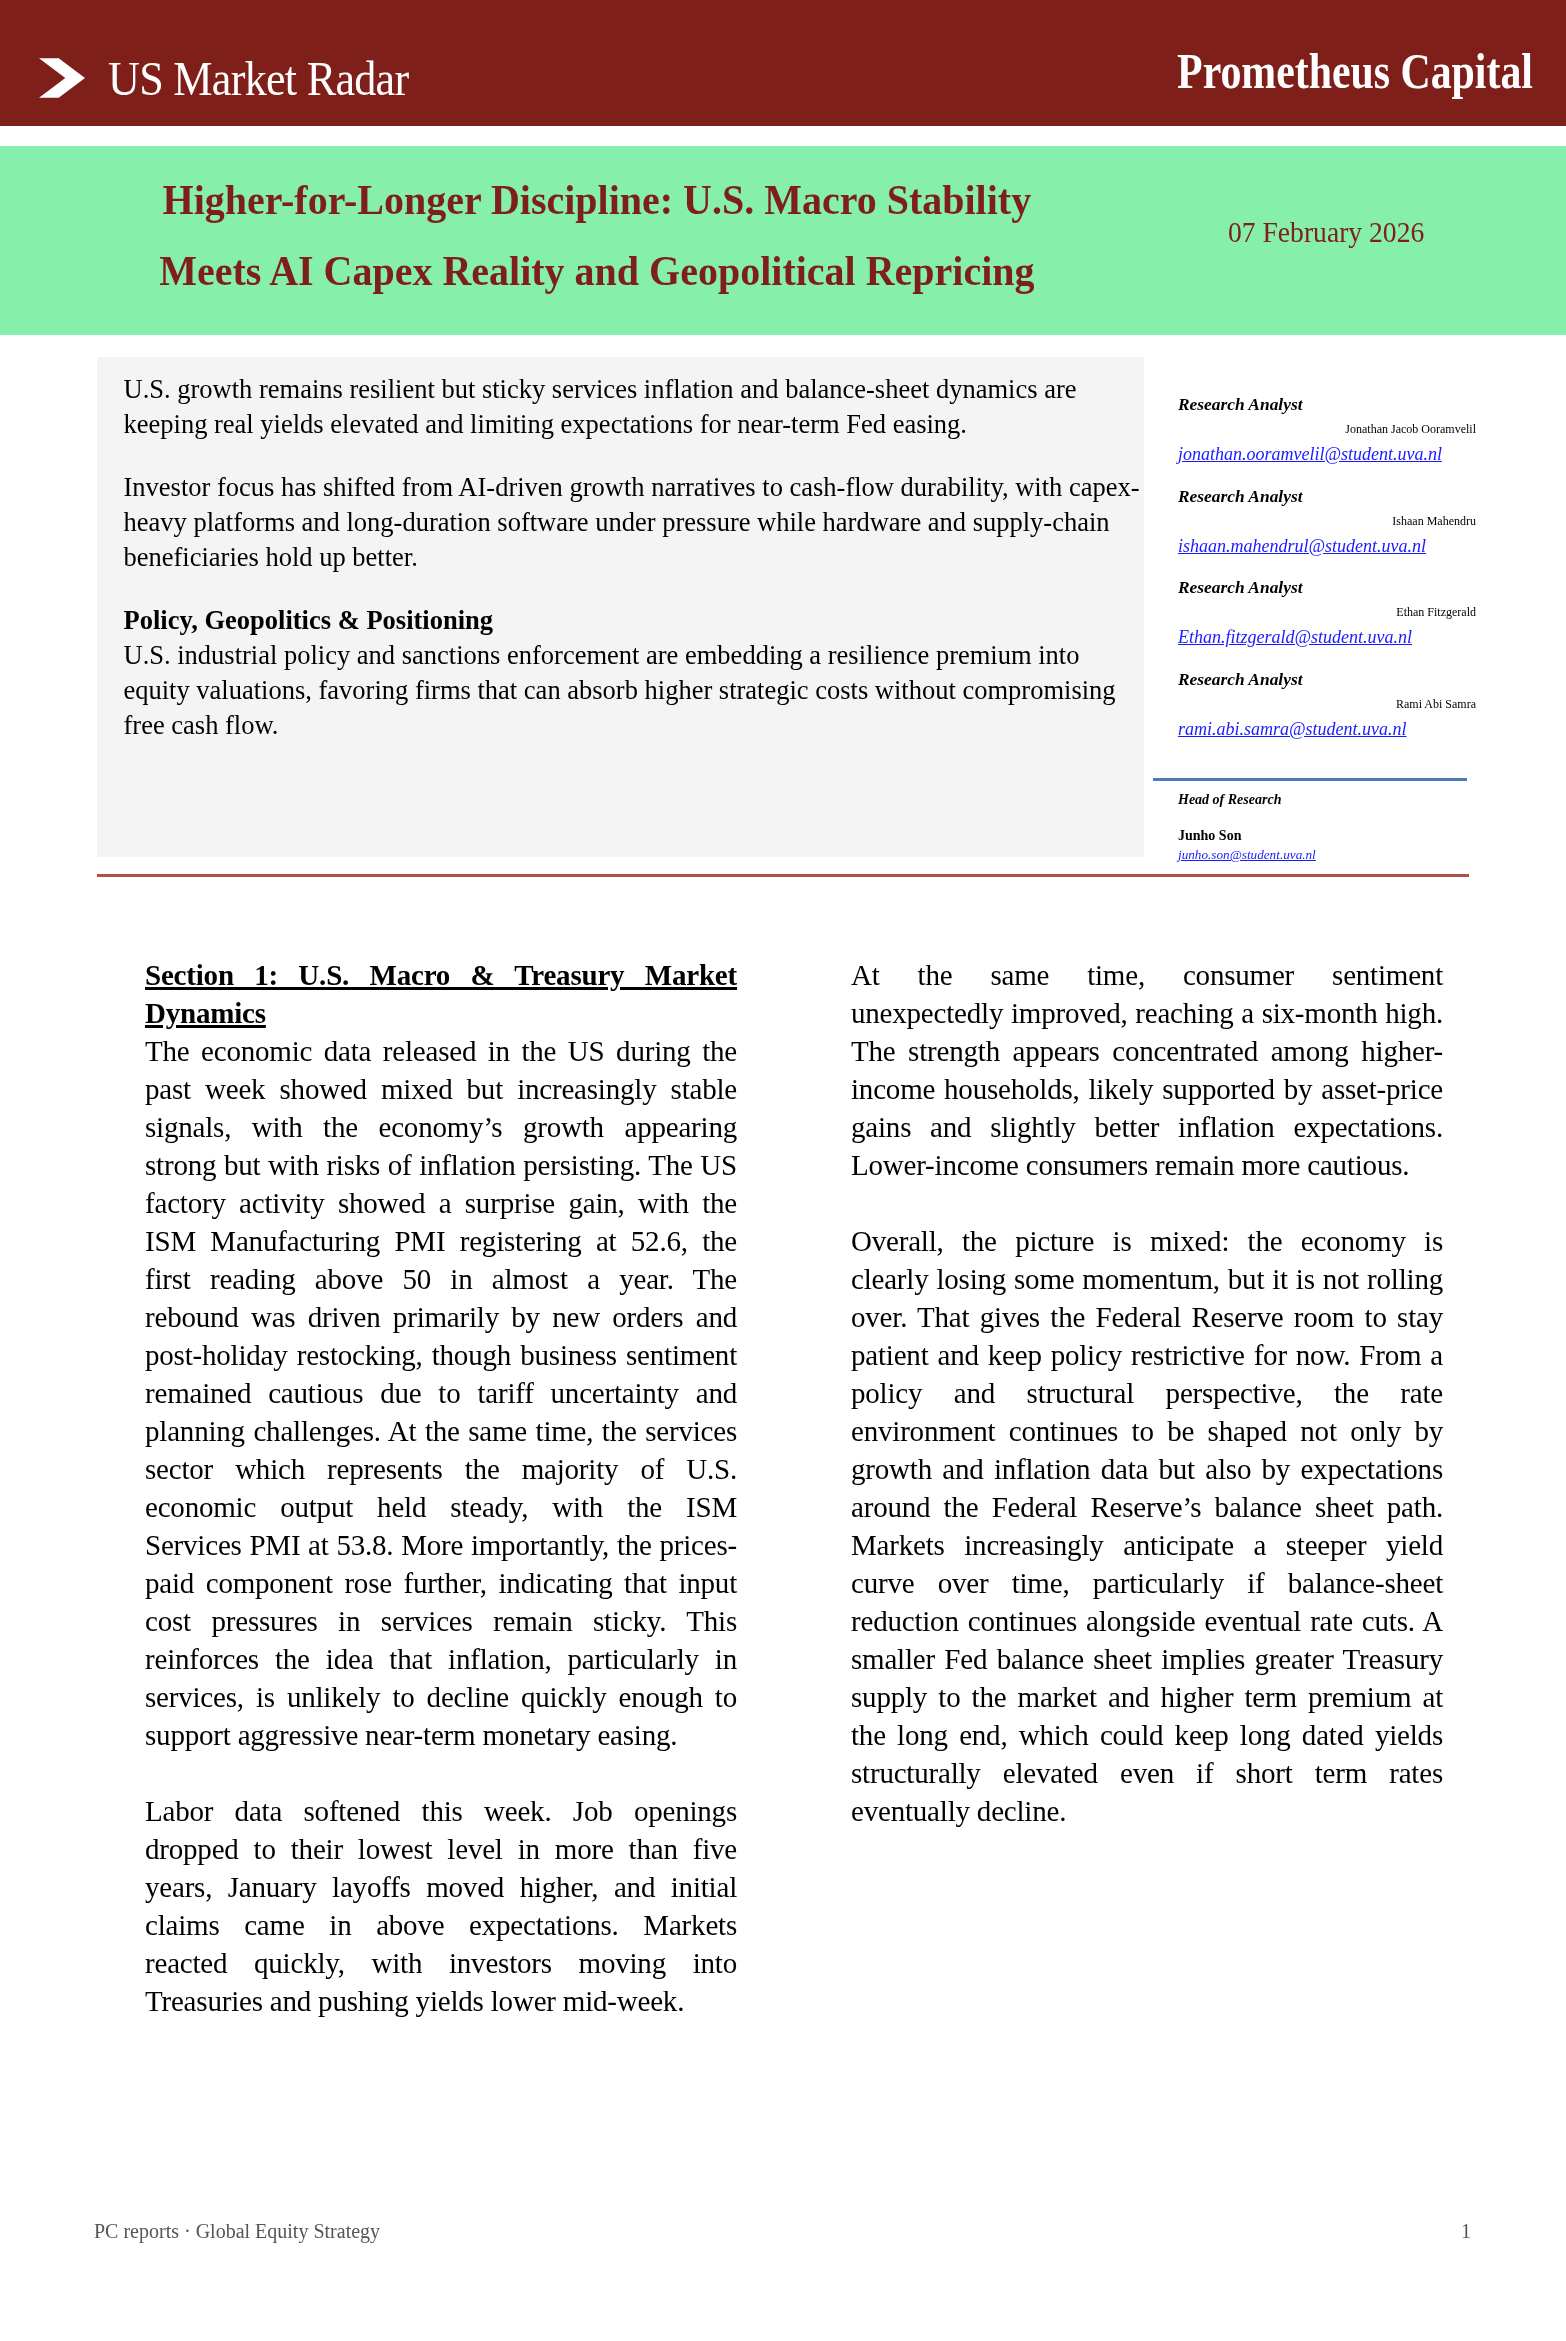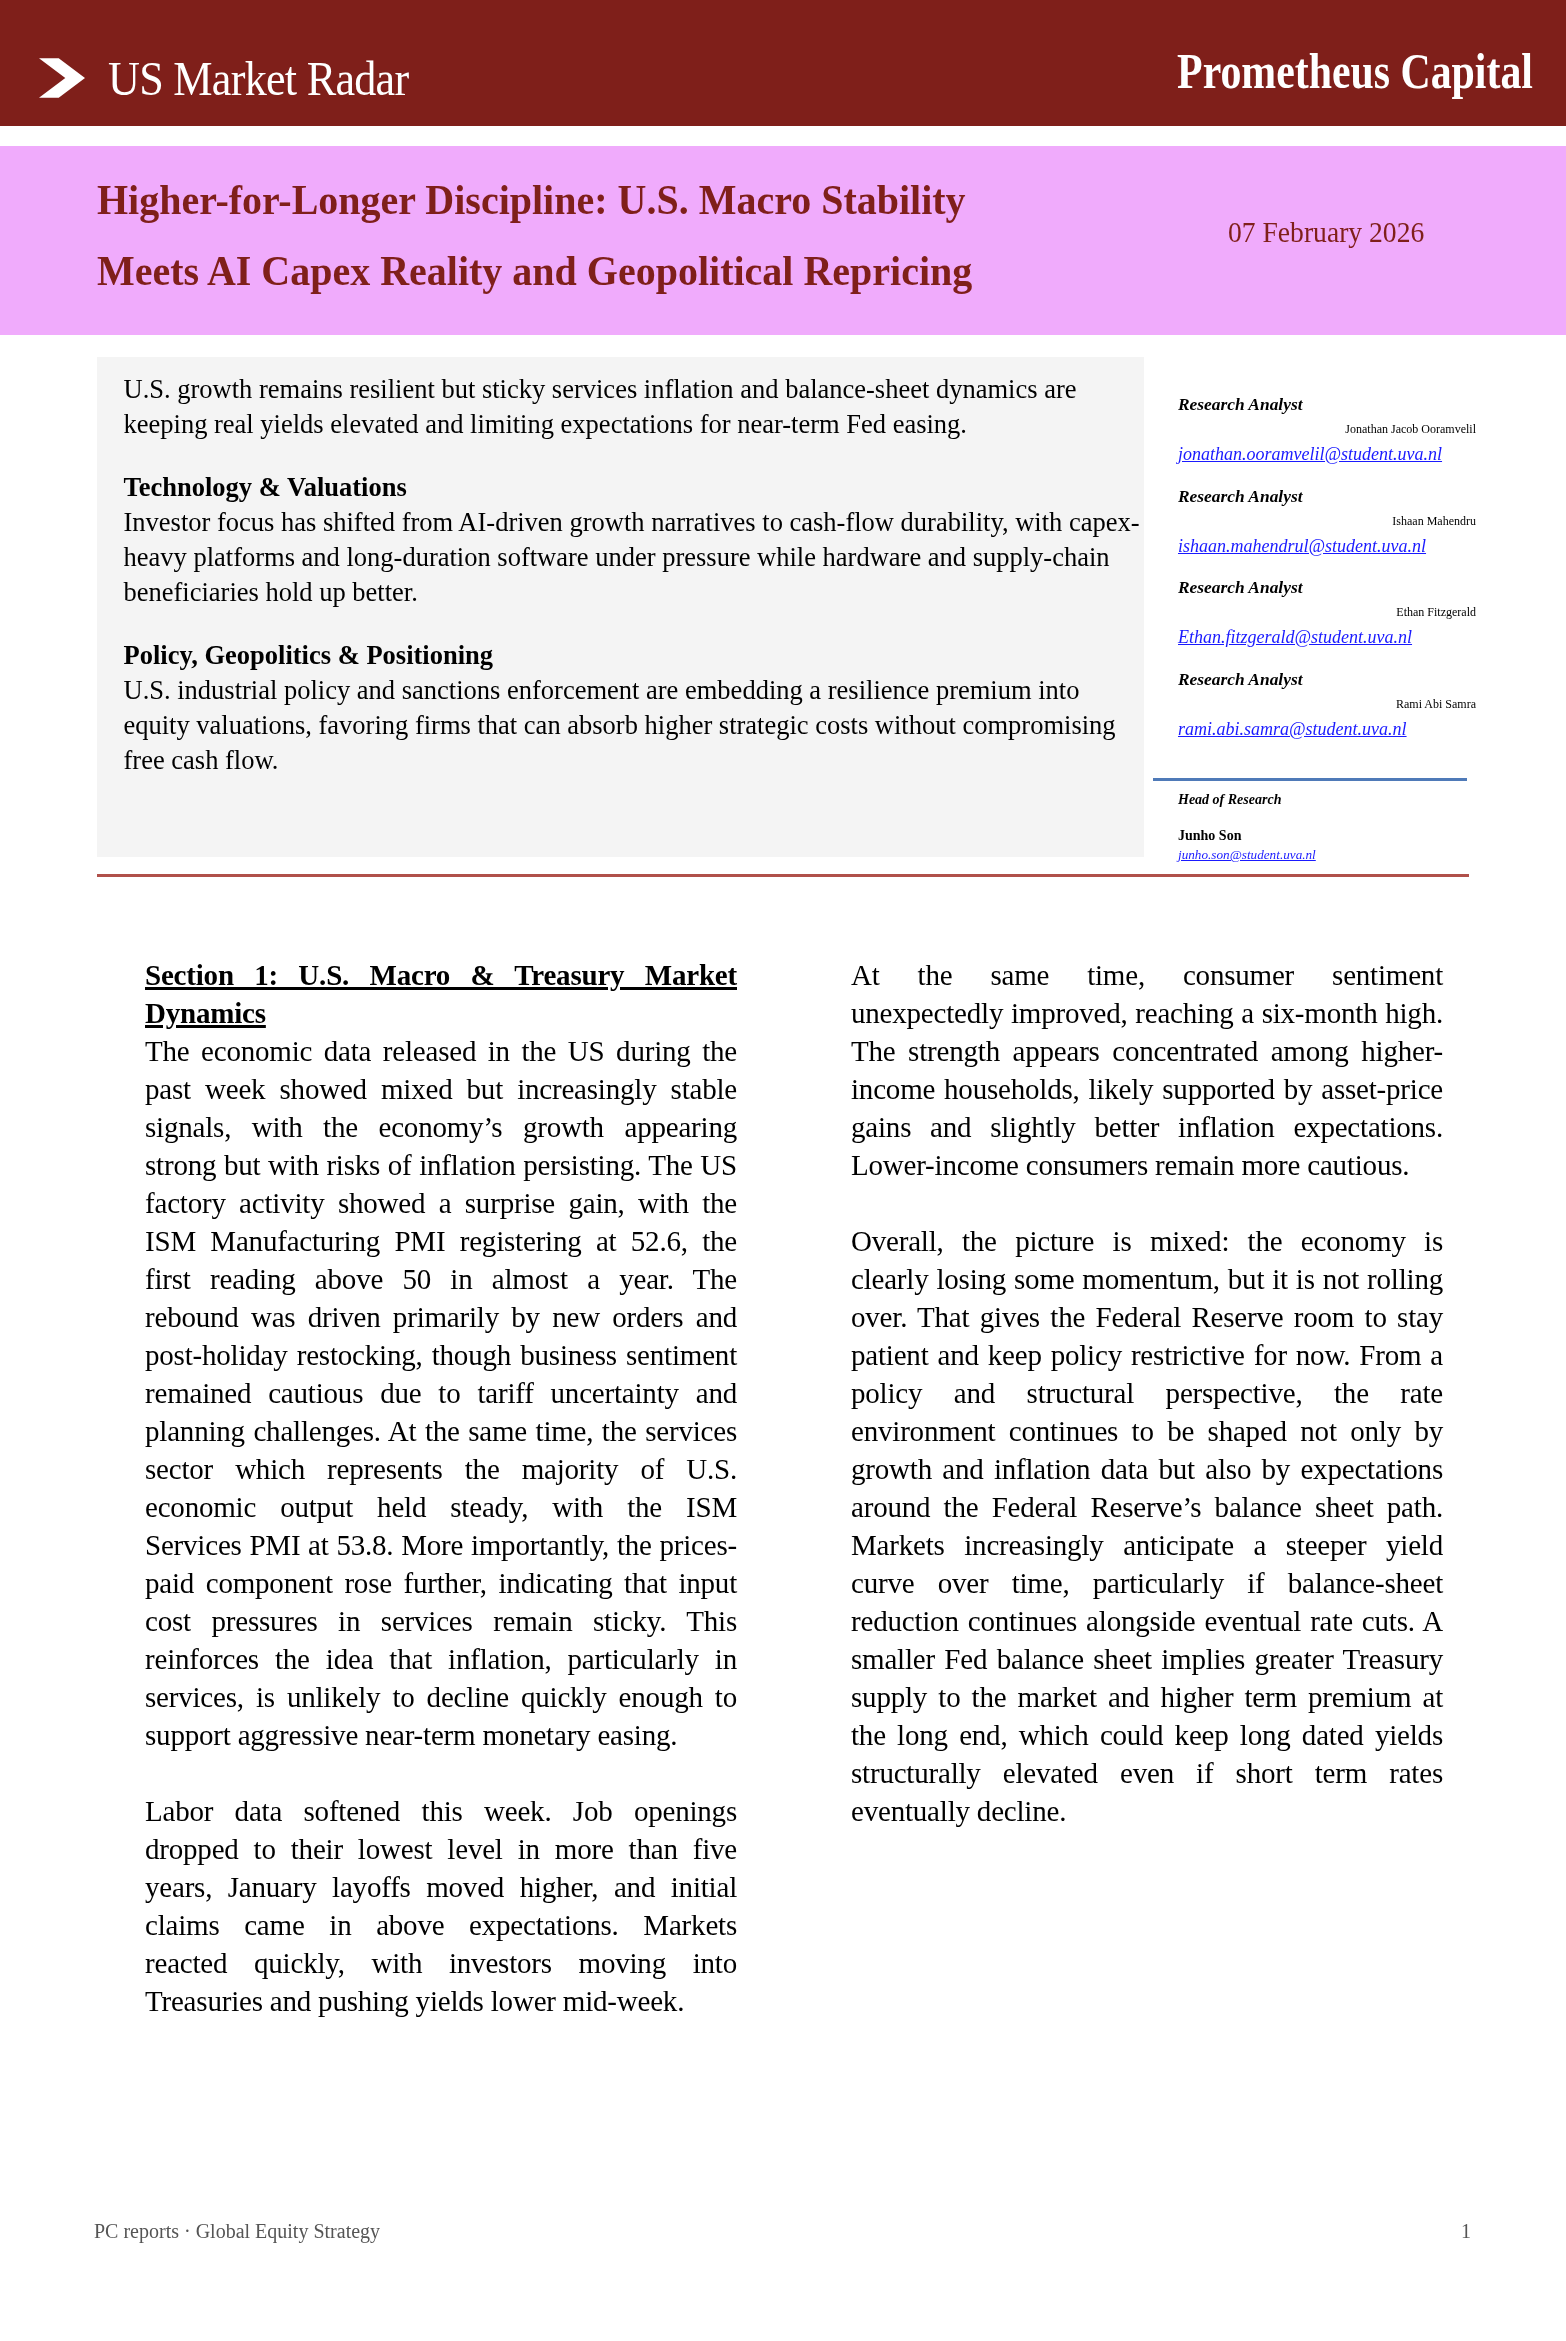--- a/index.html
+++ b/index.html
@@ -16,21 +16,21 @@
   }
   .brand-left {
     position: absolute; left: 108px; top: 46px; font-size: 48px; color: #fff;
     letter-spacing: -0.8px; line-height: 66px; transform: scaleX(0.92); transform-origin: left;
   }
   .brand-right {
     position: absolute; right: 33px; top: 38px; font-size: 51px; color: #fff; font-weight: bold;
     line-height: 66px; transform: scaleX(0.82); transform-origin: right;
   }
   .titleband {
-    position: absolute; left: 0; top: 146px; width: 1566px; height: 189px; background: #f0abfc;
+    position: absolute; left: 0; top: 146px; width: 1566px; height: 189px; background: #86efac; text-align: center;
   }
   .title {
     position: absolute; left: 97px; top: 18px; width: 1075px;
     font-size: 43px; font-weight: bold; color: #7f1f1a; line-height: 71px;
     transform: scaleX(0.93); transform-origin: left;
   }
   .date {
     position: absolute; left: 1228px; top: 69px; font-size: 30px; color: #7f1f1a;
     transform: scaleX(0.92); transform-origin: left;
   }
@@ -91,21 +91,20 @@
   </div>
   <div class="date">07 February 2026</div>
 </div>
 
 <div class="summary">
   <div class="sum-inner">
     <div class="sum-block">
       <div class="sum-text">U.S. growth remains resilient but sticky services inflation and balance-sheet dynamics are keeping real yields elevated and limiting expectations for near-term Fed easing.</div>
     </div>
     <div class="sum-block">
-      <div class="sum-head">Technology &amp; Valuations</div>
       <div class="sum-text">Investor focus has shifted from AI-driven growth narratives to cash-flow durability, with capex-heavy platforms and long-duration software under pressure while hardware and supply-chain beneficiaries hold up better.</div>
     </div>
     <div class="sum-block">
       <div class="sum-head">Policy, Geopolitics &amp; Positioning</div>
       <div class="sum-text">U.S. industrial policy and sanctions enforcement are embedding a resilience premium into equity valuations, favoring firms that can absorb higher strategic costs without compromising free cash flow.</div>
     </div>
   </div>
 </div>
 
 <div class="contacts">

